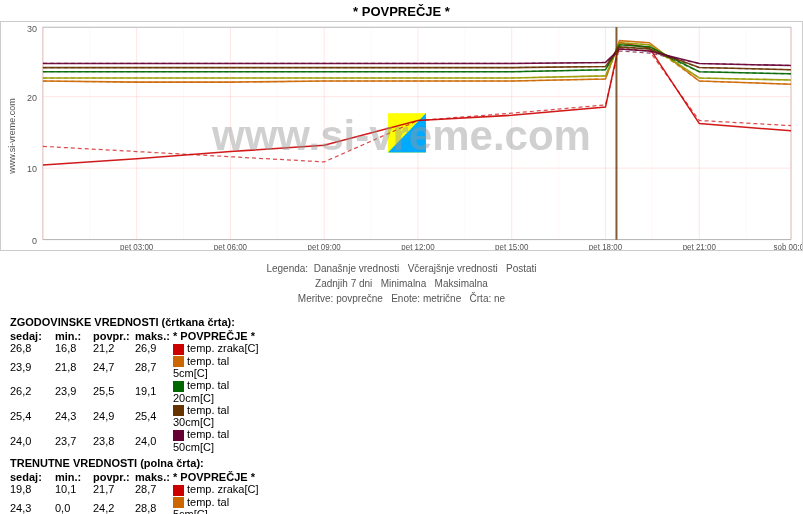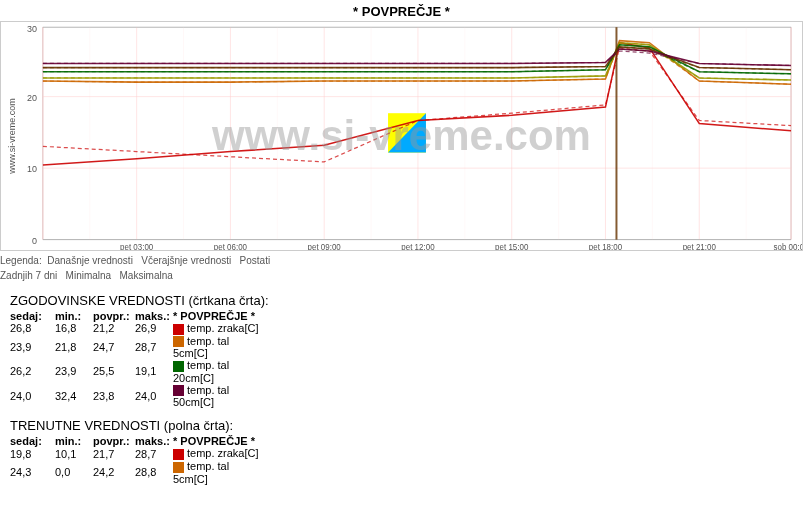--- a/index.html
+++ b/index.html
@@ -39,31 +39,33 @@
       font-weight: bold;
       color: rgba(150,150,150,0.45);
       white-space: nowrap;
       pointer-events: none;
       z-index: 10;
     }
     .chart-container {
       position: relative;
     }
     .subtitle-area {
+      text-align: center;
       font-size: 10px;
       color: #555;
-      padding: 2px 0;
+      padding: 2px 8px;
       line-height: 1.5;
+      margin-top: 8px;
     }
     .data-section {
       padding: 4px 10px;
     }
     .section-title {
-      font-weight: normal;
-      font-size: 13px;
+      font-weight: bold;
+      font-size: 11px;
       margin-top: 4px;
       margin-bottom: 2px;
     }
     .tables-and-legend {
       display: flex;
       align-items: flex-start;
     }
     .tables-block {
       flex: 1;
     }
@@ -147,20 +149,21 @@
       <polyline points="42,40 136,40 230,40 324,40 418,40 512,40 606,39 620,28 650,30 700,40 792,42" fill="none" stroke="#660033" stroke-width="1.2" stroke-dasharray="4,3" opacity="0.7"></polyline>
       <polyline points="42,40 136,40 230,40 324,40 418,40 512,40 606,39 620,26 650,28 700,40 792,42" fill="none" stroke="#660033" stroke-width="1.5" opacity="0.9"></polyline>
 
       <line x1="617" y1="5" x2="617" y2="210" stroke="#663300" stroke-width="2" opacity="0.8"></line>
     </svg>
   </div>
 
   <div class="subtitle-area">
     <div>Legenda:&nbsp; Današnje vrednosti &nbsp; Včerajšnje vrednosti &nbsp; Postati</div>
     <div>Zadnjih 7 dni &nbsp; Minimalna &nbsp; Maksimalna</div>
+    <div>Meritve: povprečne &nbsp; Enote: metrične &nbsp; Črta: ne</div>
   </div>
 
   <div class="data-section">
     <div class="section-title">ZGODOVINSKE VREDNOSTI (črtkana črta):</div>
 
     <div class="tables-and-legend">
       <div class="tables-block">
 
         <table style="border-collapse:collapse;font-size:11px;">
           <tbody>
@@ -186,30 +189,37 @@
             <td><span style="display:inline-block;width:11px;height:11px;background:#cc6600;margin-right:3px;vertical-align:middle;"></span>temp. tal  5cm[C]</td>
           </tr>
           <tr>
             <td>26,2</td>
             <td>23,9</td>
             <td>25,5</td>
             <td>19,1</td>
             <td><span style="display:inline-block;width:11px;height:11px;background:#006600;margin-right:3px;vertical-align:middle;"></span>temp. tal 20cm[C]</td>
           </tr>
           <tr>
+            <td>25,4</td>
+            <td>24,3</td>
+            <td>24,9</td>
+            <td>25,4</td>
+            <td><span style="display:inline-block;width:11px;height:11px;background:#663300;margin-right:3px;vertical-align:middle;"></span>temp. tal 30cm[C]</td>
+          </tr>
+          <tr>
             <td>24,0</td>
-            <td>32,4</td>
+            <td>23,7</td>
             <td>23,8</td>
             <td>24,0</td>
             <td><span style="display:inline-block;width:11px;height:11px;background:#660033;margin-right:3px;vertical-align:middle;"></span>temp. tal 50cm[C]</td>
           </tr>
         </tbody>
           </table>
 
-        <div class="section-title" style="margin-top:10px;">TRENUTNE VREDNOSTI (polna črta):</div>
+        <div class="section-title" style="margin-top:4px;">TRENUTNE VREDNOSTI (polna črta):</div>
 
         <table style="border-collapse:collapse;font-size:11px;">
           <tbody>
               <tr>
             <td style="width:45px;font-weight:bold;">sedaj:</td>
             <td style="width:38px;font-weight:bold;">min.:</td>
             <td style="width:42px;font-weight:bold;">povpr.:</td>
             <td style="width:38px;font-weight:bold;">maks.:</td>
             <td style="width:90px;font-weight:bold;">* POVPREČJE *</td>
           </tr>

